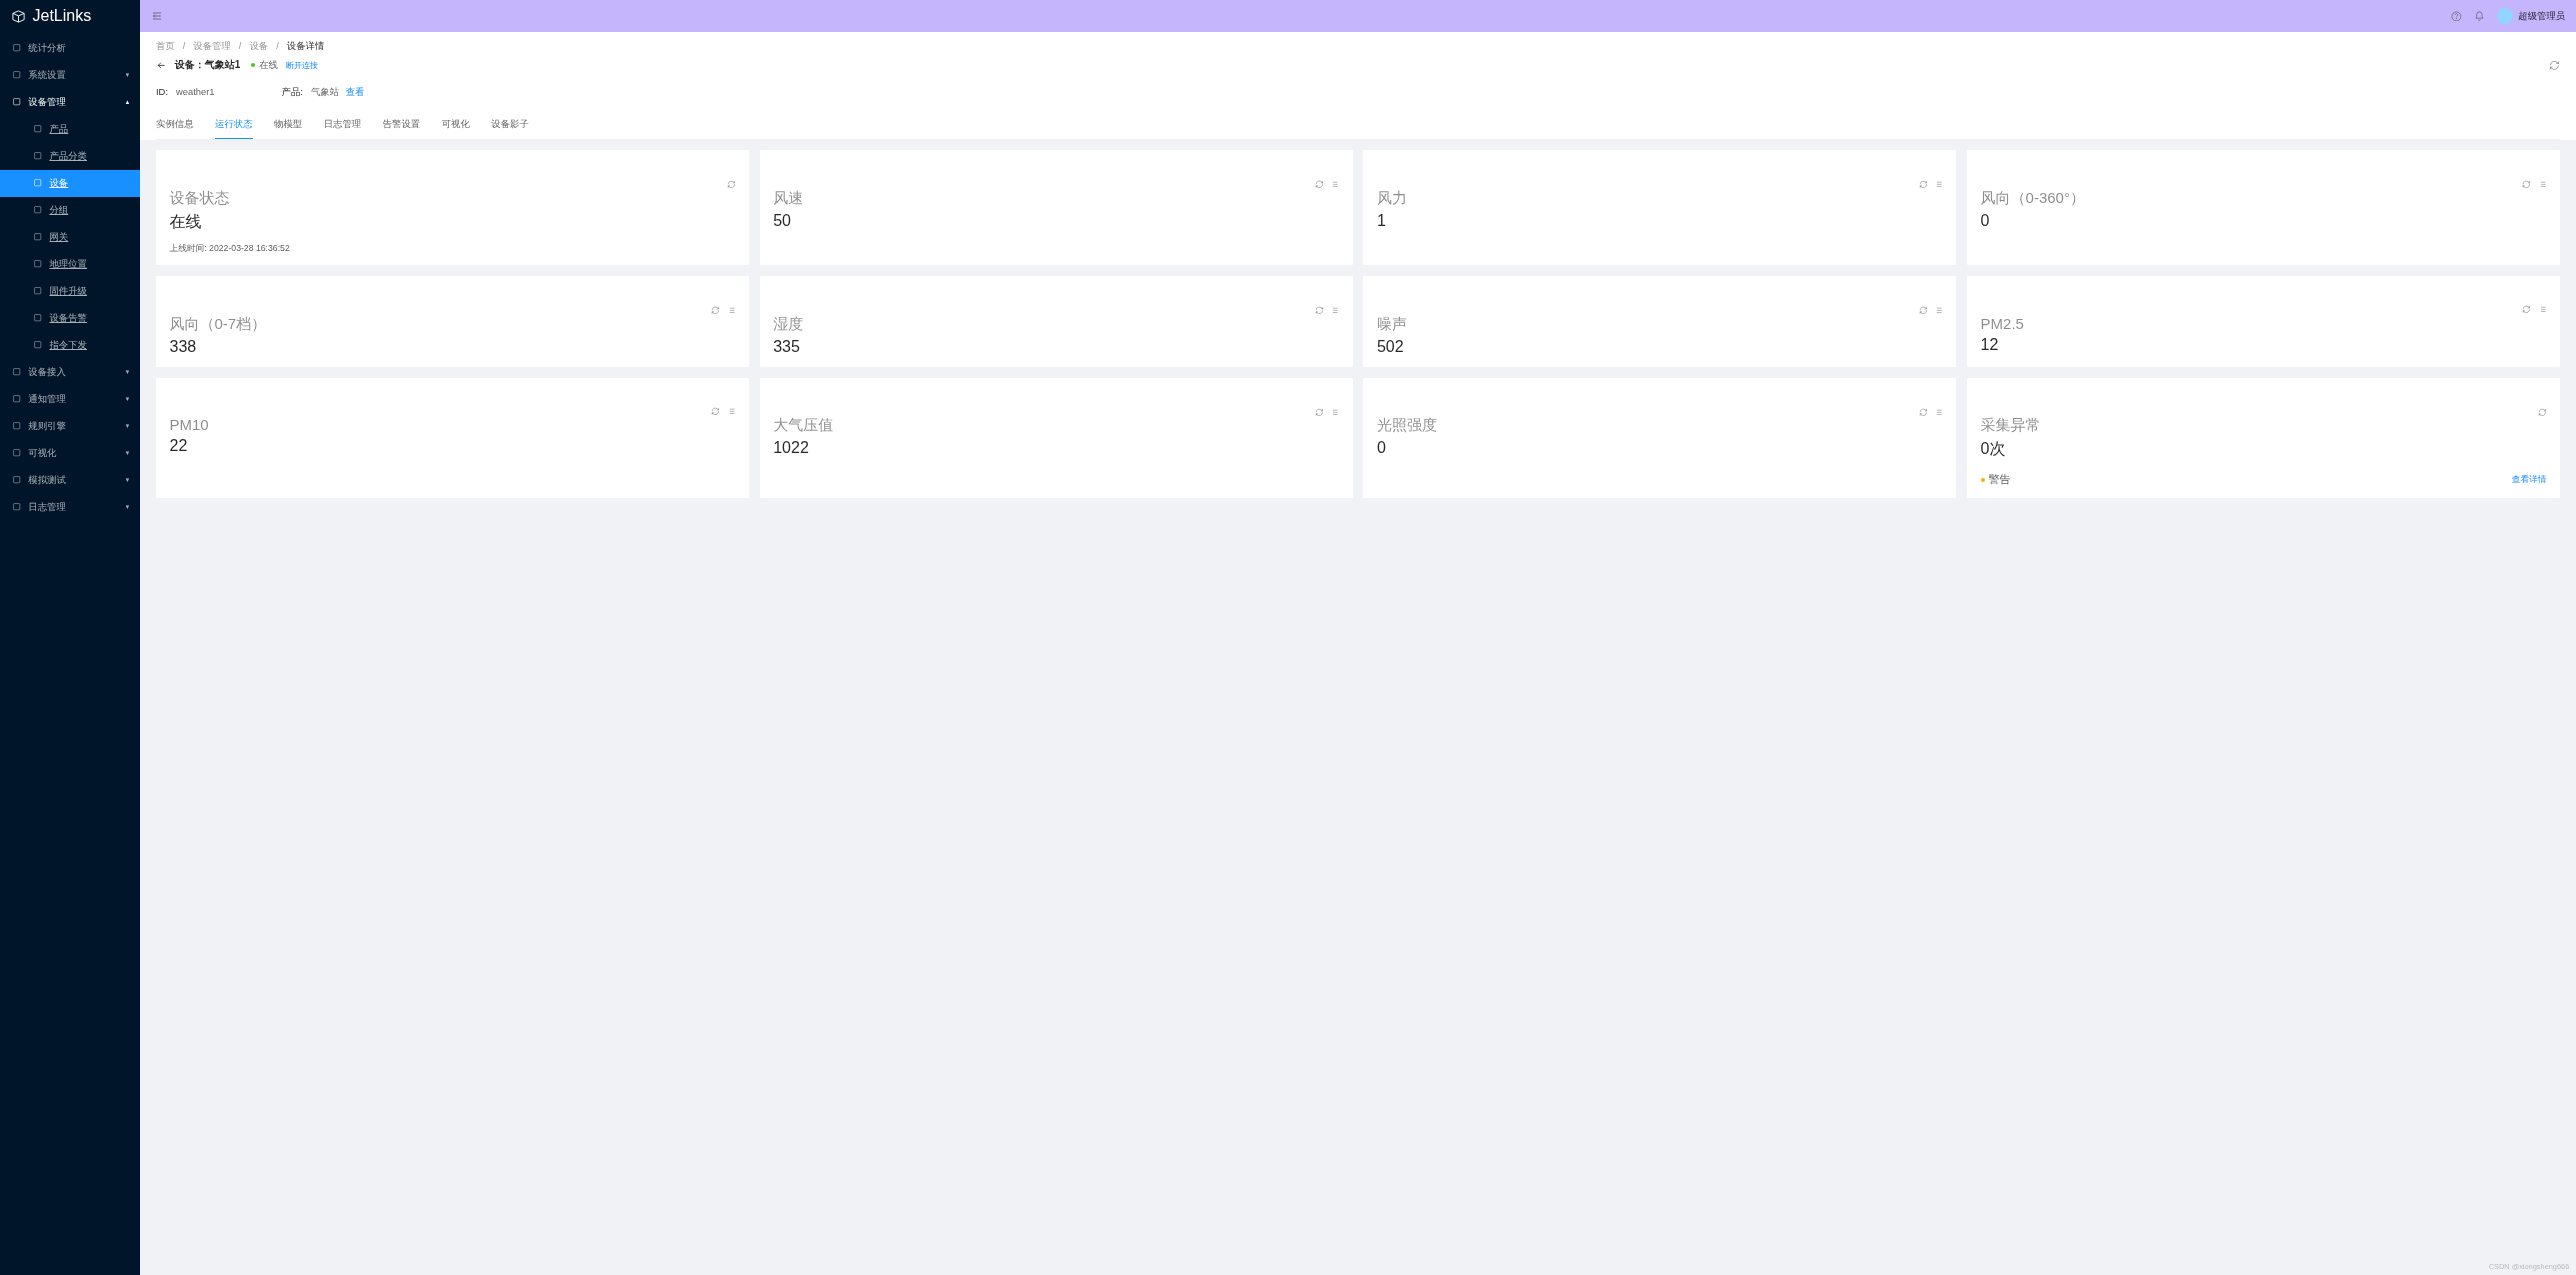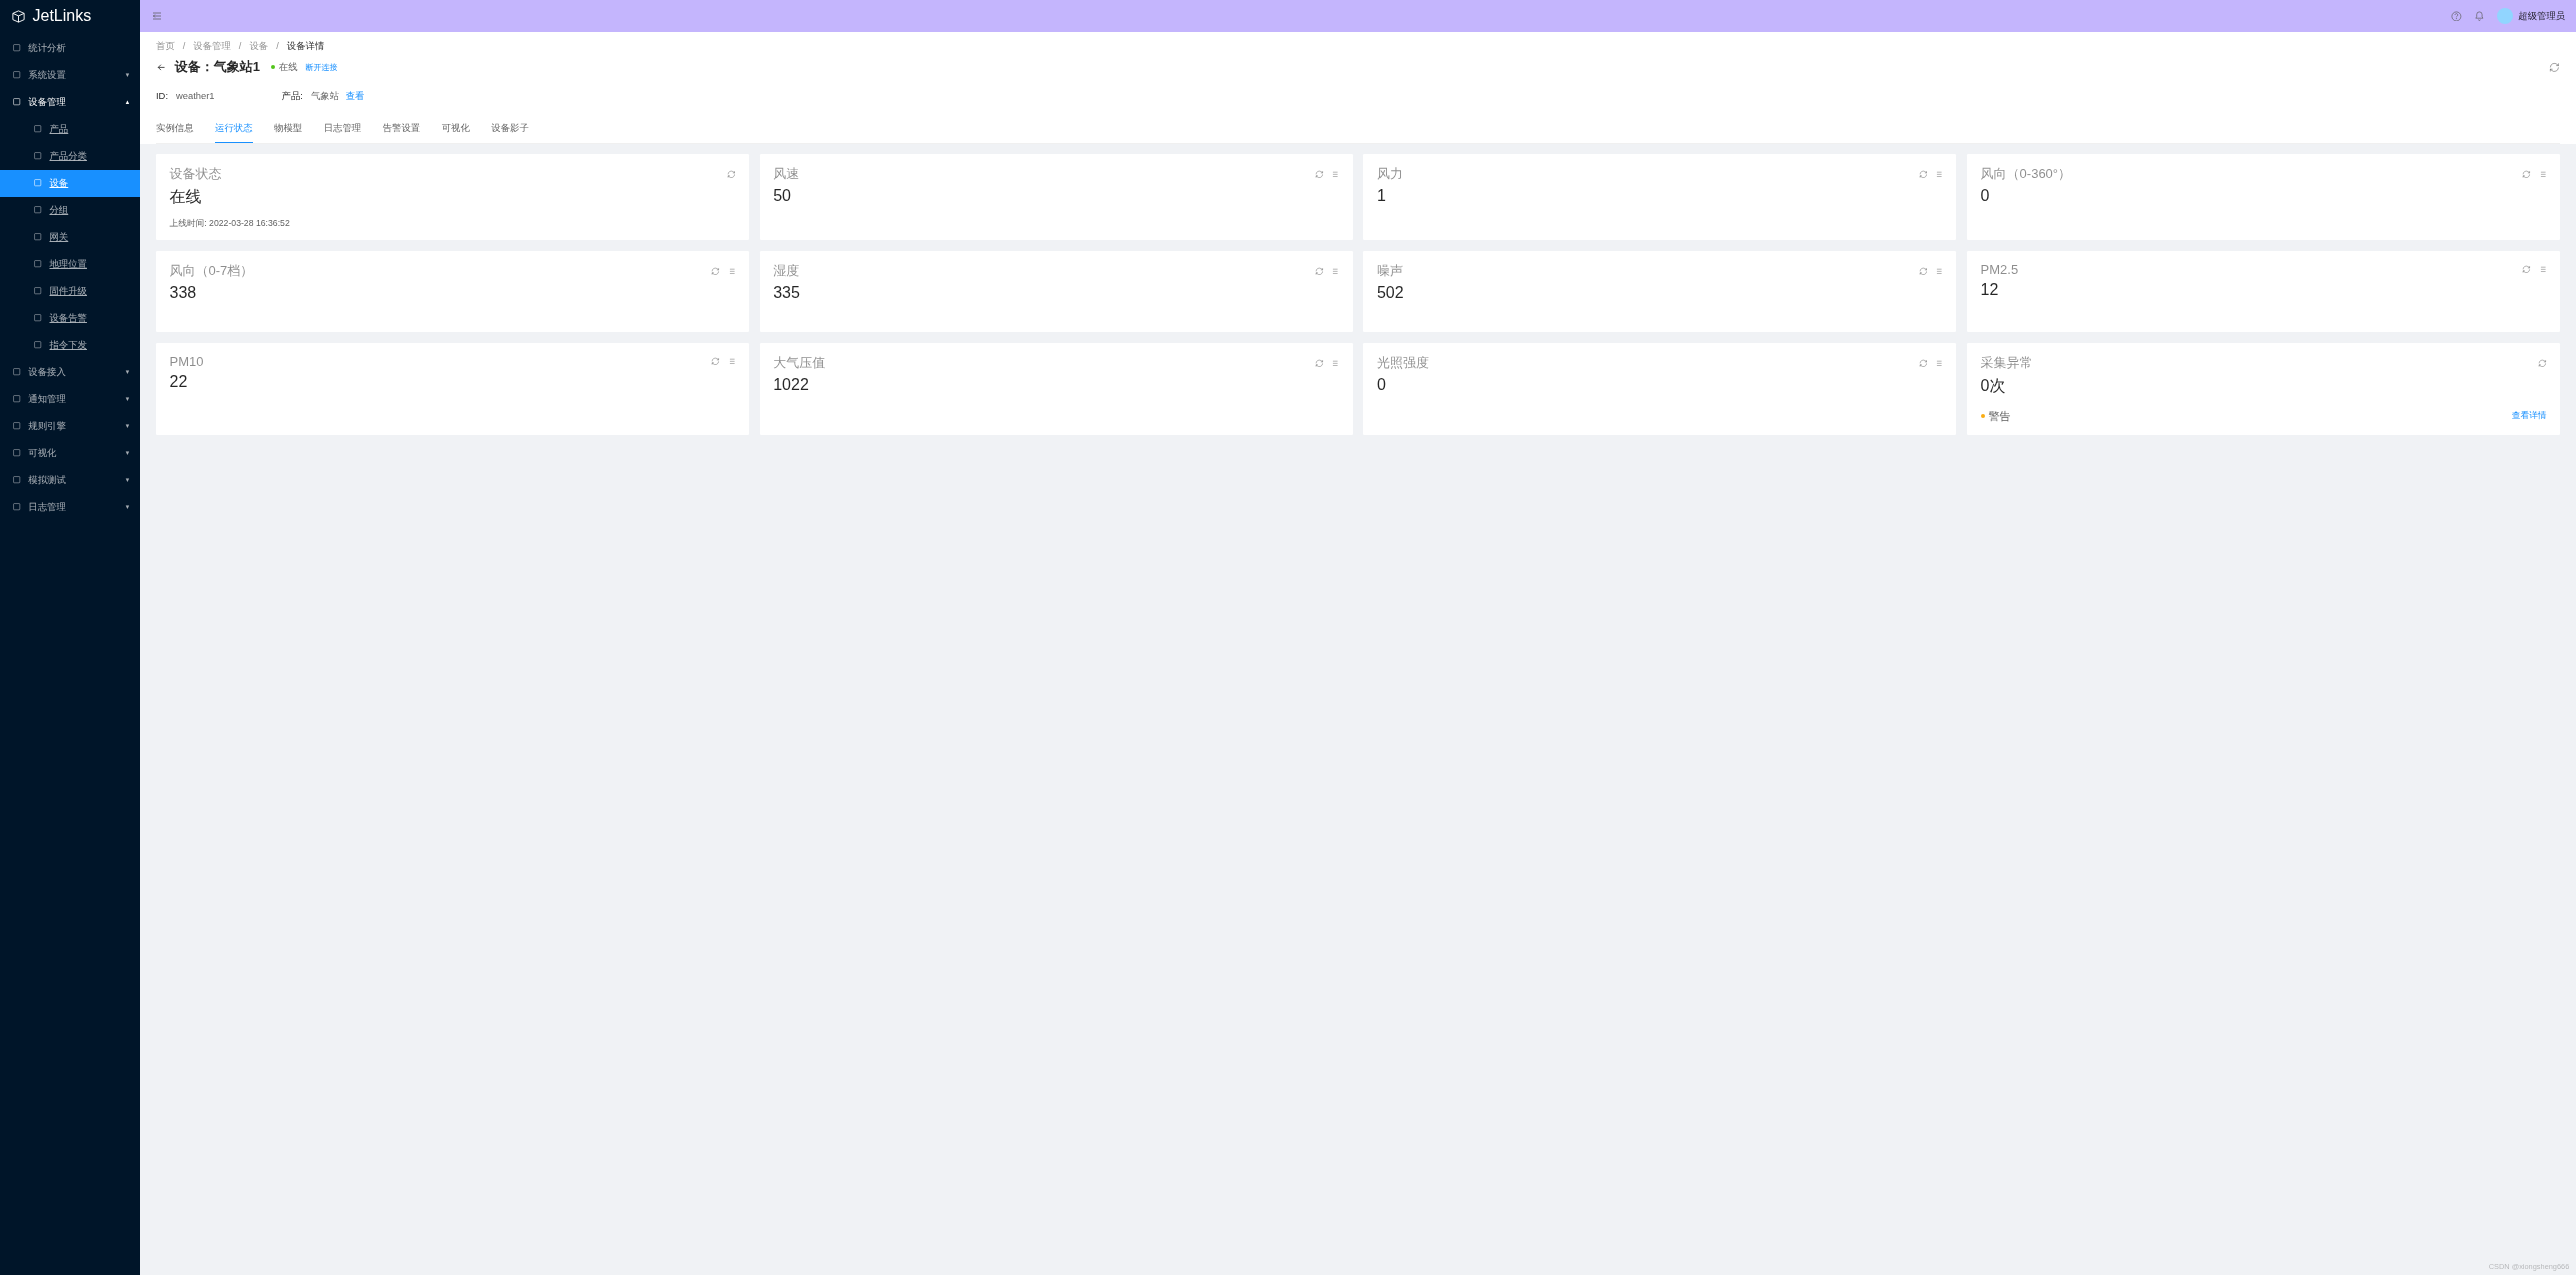--- a/index.html
+++ b/index.html
@@ -22,38 +22,38 @@
 .topbar .ticon { margin-left: 12px; cursor: pointer; color: #595959; display: inline-flex; align-items: center; }
 .topbar .user { display: flex; align-items: center; margin-left: 12px; cursor: pointer; }
 .topbar .avatar { width: 16px; height: 16px; border-radius: 50%; background: #91d5ff; margin-right: 5.4px; }
 .content { flex: 1; overflow-y: auto; position: relative; }
 .pagehead { background: #fff; padding: 8px 16px 0; }
 .bread { color: rgba(0,0,0,.45); font-size: 9.4px; }
 .bread span.sep { margin: 0 5.4px; }
 .bread .cur { color: rgba(0,0,0,.85); }
 .titlerow { display: flex; align-items: center; margin-top: 5.4px; }
 .titlerow .back { margin-right: 8px; cursor: pointer; font-size: 10.8px; }
-.titlerow h1 { font-size: 13px; font-weight: 600; }
+.titlerow h1 { font-size: 10px; font-weight: 600; }
 .titlerow .dot { width: 4px; height: 4px; border-radius: 50%; background: #52c41a; margin-left: 10.8px; margin-right: 4px; }
 .titlerow .status { color: rgba(0,0,0,.65); font-size: 9.4px; }
 .titlerow .link { color: #1890ff; font-size: 8px; margin-left: 8px; cursor: pointer; }
 .titlerow .reload { margin-left: auto; cursor: pointer; color: rgba(0,0,0,.45); }
 .meta { display: flex; margin-top: 13.5px; font-size: 9.4px; }
 .meta .mitem { margin-right: 67px; }
 .meta .mlabel { color: rgba(0,0,0,.85); margin-right: 5.4px; }
 .meta .mval { color: rgba(0,0,0,.65); }
 .meta .mlink { color: #1890ff; cursor: pointer; margin-left: 4px; }
 .tabs { display: flex; margin-top: 10.8px; border-bottom: 0.7px solid #f0f0f0; }
 .tab { padding: 8px 0; margin-right: 21.5px; cursor: pointer; color: rgba(0,0,0,.65); position: relative; }
 .tab.active { color: #1890ff; }
 .tab.active::after { content: ""; position: absolute; left: 0; right: 0; bottom: -0.7px; height: 1.3px; background: #1890ff; }
 .cards { padding: 10.8px 16px; display: grid; grid-template-columns: repeat(4, 1fr); gap: 10.8px; }
 .card { background: #fff; border-radius: 1.3px; padding: 10.8px 13.5px; min-height: 81px; position: relative; }
 .card .chead { display: flex; align-items: center; }
-.card .ctitle { color: rgba(0,0,0,.45); font-size: 13px; }
+.card .ctitle { color: rgba(0,0,0,.45); font-size: 15px; margin-top: 28px; }
 .card .cactions { margin-left: auto; display: flex; gap: 6.7px; color: rgba(0,0,0,.45); }
 .card .cactions span { cursor: pointer; display: inline-flex; }
 .card .cval { font-size: 16px; margin-top: 4px; color: rgba(0,0,0,.85); }
 .card .cextra { margin-top: 9.4px; color: rgba(0,0,0,.65); font-size: 8.7px; }
 .card .warnrow { display: flex; align-items: center; margin-top: 12px; }
 .card .wdot { width: 4px; height: 4px; border-radius: 50%; background: #faad14; margin-right: 4px; }
 .card .wlabel { color: rgba(0,0,0,.65); font-size: 11px; }
 .card .wdetail { margin-left: auto; color: #1890ff; font-size: 8.7px; cursor: pointer; }
 .watermark { position: absolute; right: 6.7px; bottom: 4px; font-size: 7.4px; color: rgba(0,0,0,.25); }
 svg { display: block; }

